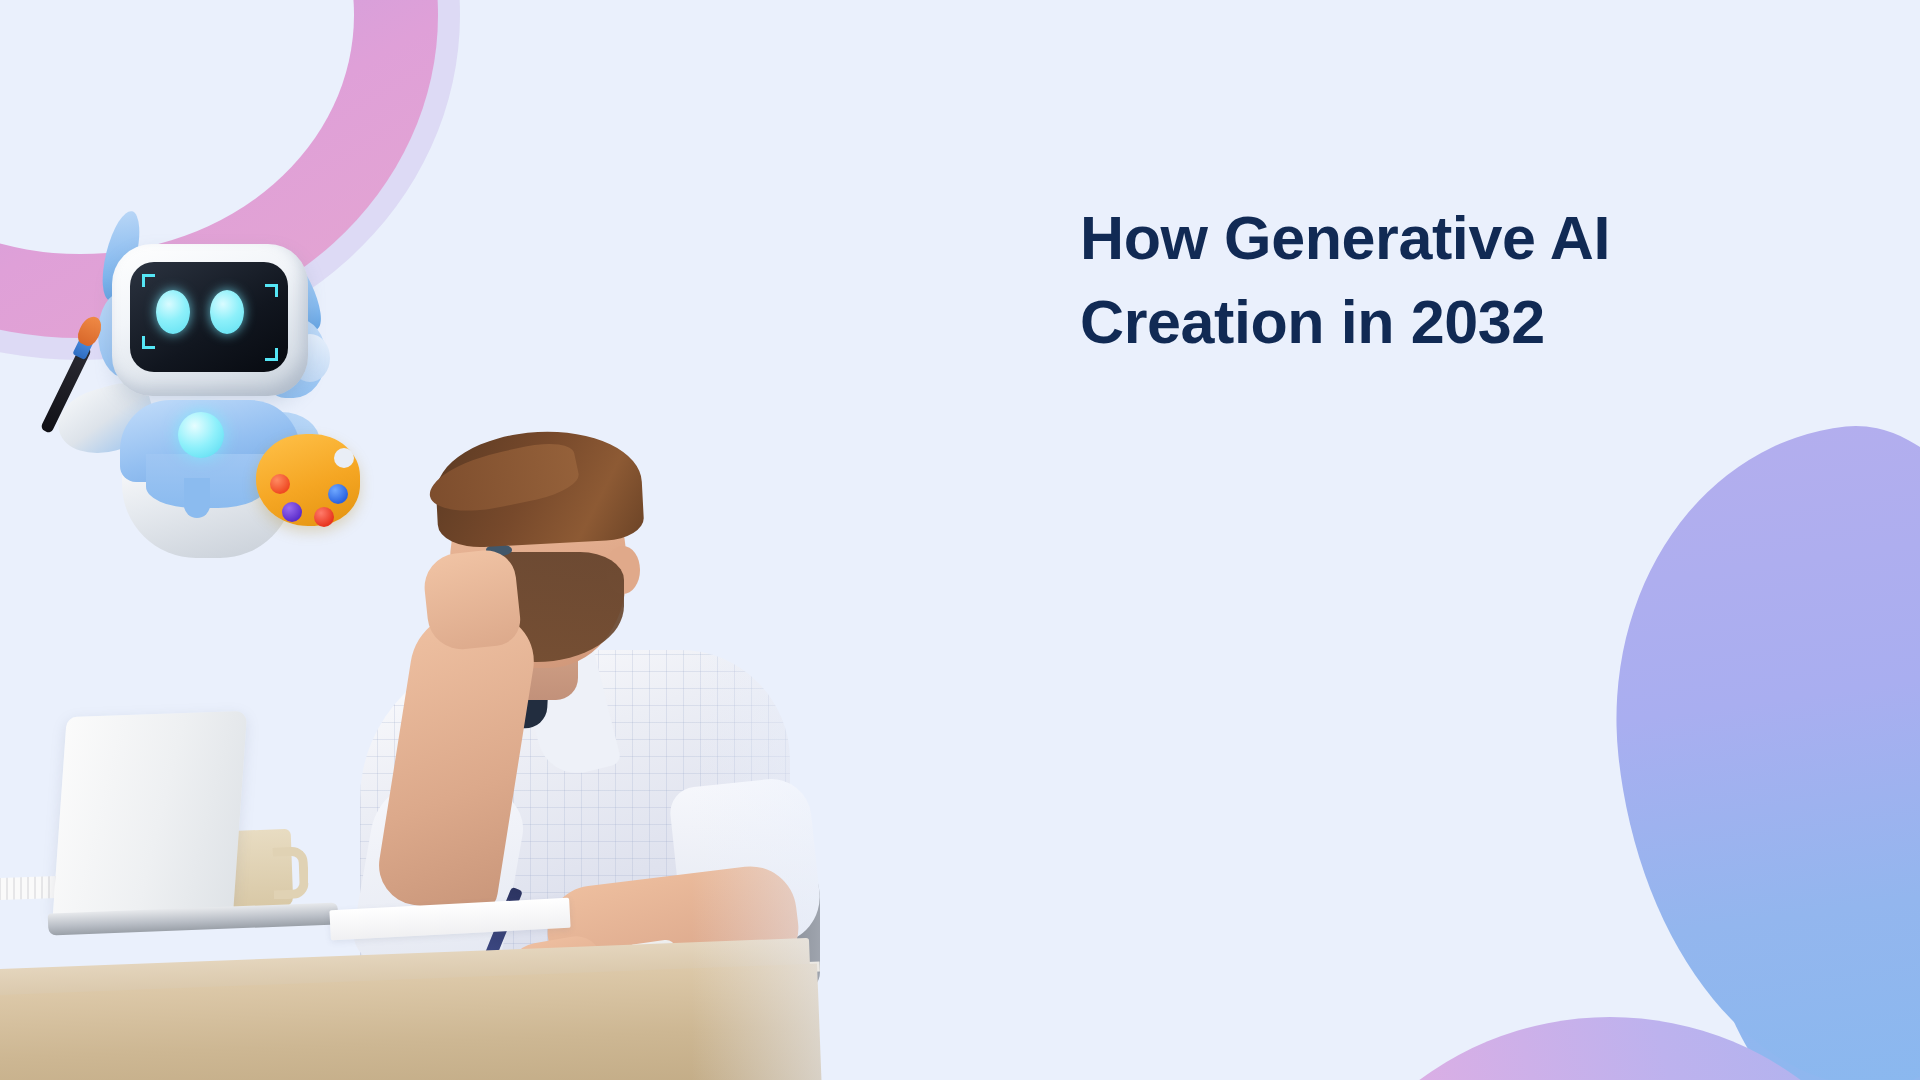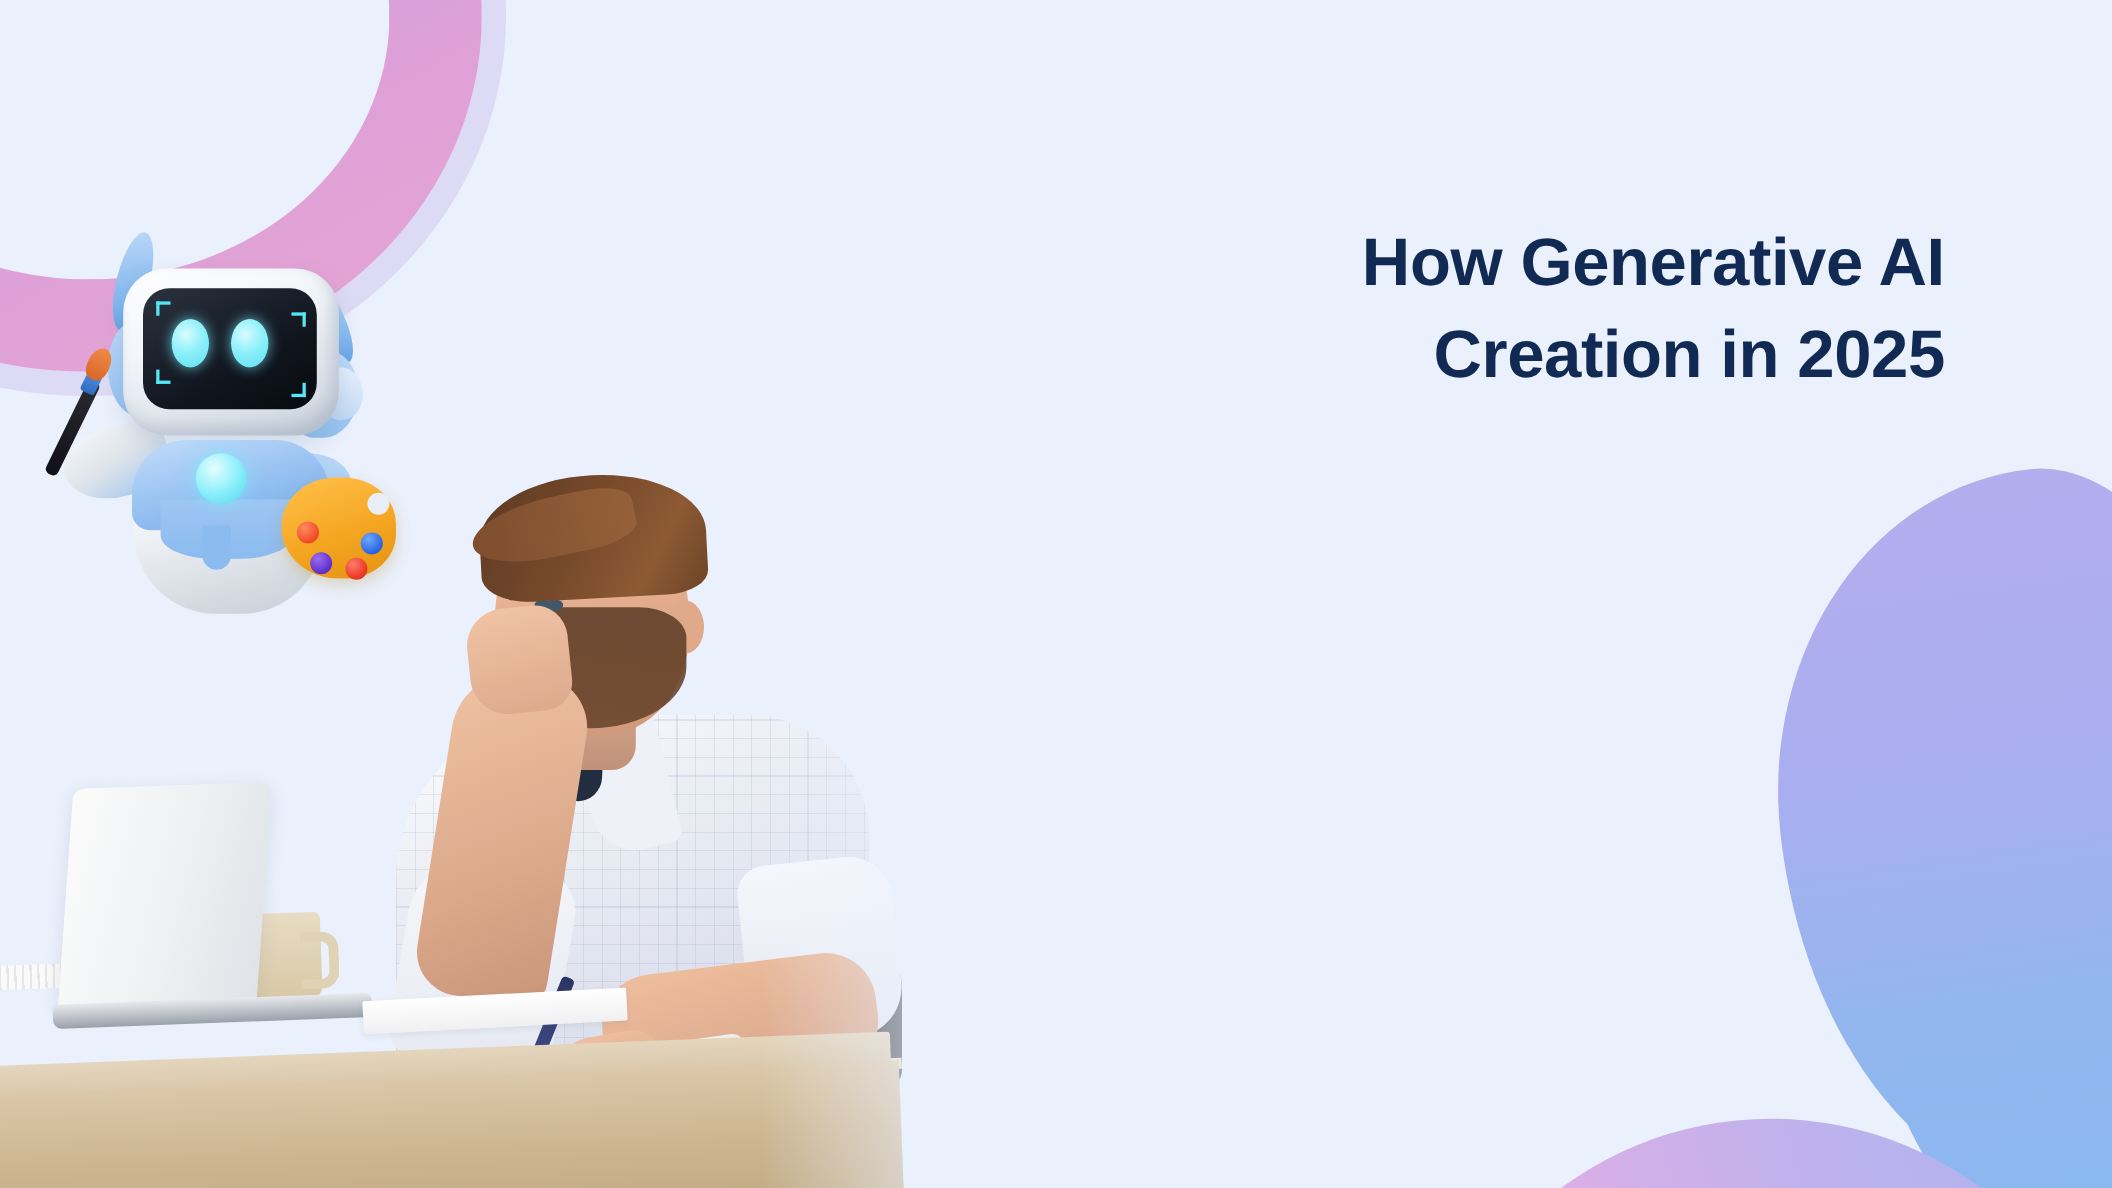--- a/index.html
+++ b/index.html
@@ -346,22 +346,22 @@
     background:#e9eef6; border-radius:50%;
   }
   .dot { position:absolute; width:20px; height:20px; border-radius:50%; }
   .dot-red1  { left:224px; top:252px; background:radial-gradient(circle at 35% 30%, #ff8a62 0%, #ef4a23 70%); }
   .dot-blue  { left:282px; top:262px; background:radial-gradient(circle at 35% 30%, #6fa8ff 0%, #2a63e0 70%); }
   .dot-purp  { left:236px; top:280px; background:radial-gradient(circle at 35% 30%, #9a6cf0 0%, #5c2ecb 70%); }
   .dot-red2  { left:268px; top:285px; background:radial-gradient(circle at 35% 30%, #ff7b6a 0%, #e8351f 70%); }
 
   
   .content {
-    position:absolute; left:968px; top:196px; width:800px;
-    text-align:right;
+    position:absolute; left:1080px; top:196px; width:800px;
+    text-align:left;
   }
   .headline {
     color:#112a54;
     font-size:61px;
     line-height:1.38;
     font-weight:bold;
     letter-spacing:-0.4px;
   }
   .headline .ln { display:block; white-space:nowrap; }
 
@@ -460,18 +460,18 @@
     <div class="palette-hole"></div>
     <div class="dot dot-red1"></div>
     <div class="dot dot-blue"></div>
     <div class="dot dot-purp"></div>
     <div class="dot dot-red2"></div>
   </div>
 
   <div class="content">
     <h1 class="headline">
       <span class="ln">How Generative AI</span>
-      <span class="ln">Creation in 2025</span>
+      <span class="ln">Creation in 2032</span>
     </h1>
 
   </div>
 
 </div>
 
 </body></html>

